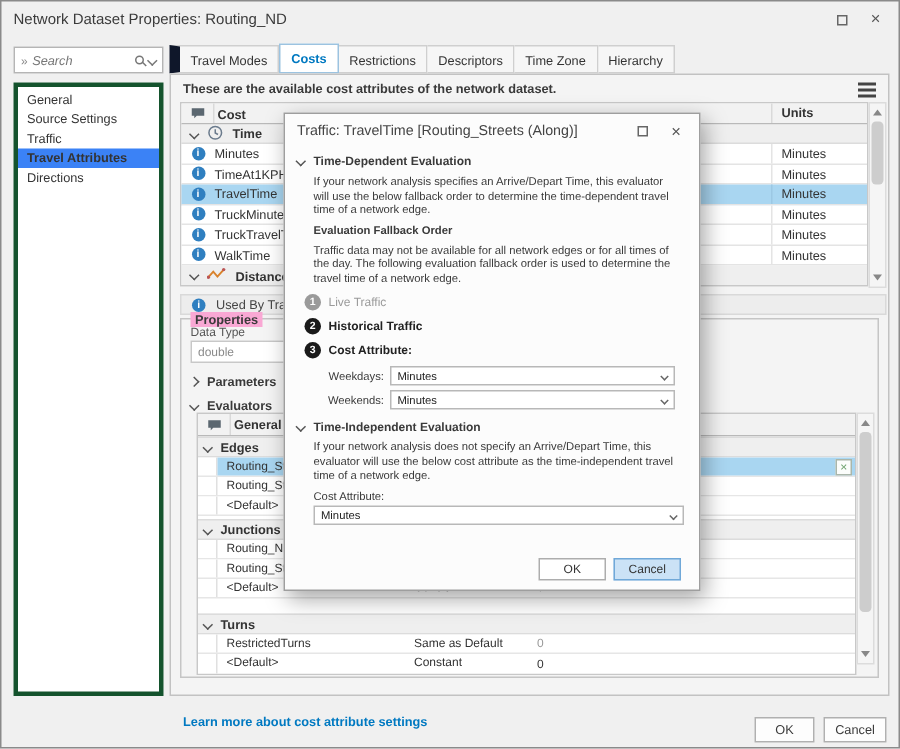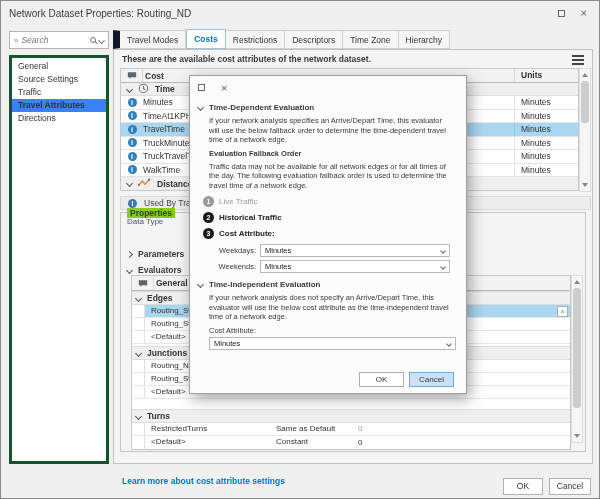--- a/index.html
+++ b/index.html
@@ -65,21 +65,21 @@
 
   
   .sbar { position:absolute; background:#f5f5f5; border:1px solid #dcdcdc; width:12px; }
   .sbar .thumb { position:absolute; left:1px; width:8px; background:#cdcdcd; border-radius:3px; }
   .tri-up,.tri-dn { position:absolute; left:2px; width:0; height:0; border-left:3px solid transparent; border-right:3px solid transparent; }
   .tri-up { border-bottom:4px solid #888; top:4px; }
   .tri-dn { border-top:4px solid #888; bottom:4px; }
 
   
   .propbox { position:absolute; left:6px; top:162px; width:466px; height:240px; border:1px solid #c5c5c5; }
-  .legend { position:absolute; left:6px; top:-5px; background:#84cc16; padding:0 3px; font-size:8.5px; font-weight:bold; color:#3a3a3a; }
+  .legend { position:absolute; left:6px; top:-5px; background:#f9a8d4; padding:0 3px; font-size:8.5px; font-weight:bold; color:#3a3a3a; }
   .plabel { position:absolute; left:6px; top:4px; font-size:8px; color:#555; }
   .pval { position:absolute; left:6px; top:14px; width:122px; height:15px; background:#fff; border:1px solid #c8c8c8; font-size:8px; color:#8a8a8a; line-height:13px; padding-left:4px; }
   .prow { position:absolute; display:flex; align-items:center; gap:6px; font-size:8.5px; font-weight:bold; color:#3a3a3a; }
 
   .etable { position:absolute; left:10px; top:62px; width:440px; background:#fff; border:1px solid #c8c8c8; }
   .ehead { display:flex; height:15px; background:#f2f2f2; border-bottom:1px solid #b9b9b9; font-size:8.5px; font-weight:bold; align-items:center; }
   .ehead .iconcell { width:22px; display:flex; justify-content:center; border-right:1px solid #d9d9d9; align-self:stretch; align-items:center; }
   .egrp { display:flex; align-items:center; height:14px; background:#efefef; border-bottom:1px solid #dcdcdc; border-top:1px solid #dcdcdc; font-size:8.5px; font-weight:bold; gap:6px; padding-left:4px; }
   .erow { display:flex; height:13px; border-bottom:1px solid #e6e6e6; font-size:8px; align-items:stretch; background:#fff; }
   .erow .ind { width:13px; border-right:1px solid #e0e0e0; flex:none; }
@@ -242,20 +242,21 @@
   </div>
 
   <div class="usedby">
     <span class="info"></span>
     <span>Used By Travel</span>
   </div>
 
   <div class="propbox">
     <span class="legend">Properties</span>
     <span class="plabel">Data Type</span>
+    <div class="pval">double</div>
     <div class="prow" style="left:6px; top:36px;">
       <span class="chev r"></span>
       <span>Parameters</span>
     </div>
     <div class="prow" style="left:6px; top:52px;">
       <span class="chev"></span>
       <span>Evaluators</span>
     </div>
 
     <div class="etable">
@@ -339,20 +340,21 @@
   </div>
 
   <a class="learnmore">Learn more about cost attribute settings</a>
 </div>
 
 <div class="btn" style="left:502px; top:477px; width:40px;">OK</div>
 <div class="btn" style="left:548px; top:477px; width:42px;">Cancel</div>
 
 <div class="dialog abs">
   <div class="dlg-title">
+    <span class="ttl">Traffic: TravelTime [Routing_Streets (Along)]</span>
     <span class="winbtns">
       <span class="maxbox"></span>
       <span class="closex">×</span>
     </span>
   </div>
   <div class="dlg-body">
     <div class="sechead" style="margin-top:4px;">
       <span class="chev"></span>
       <span>Time-Dependent Evaluation</span>
     </div>

